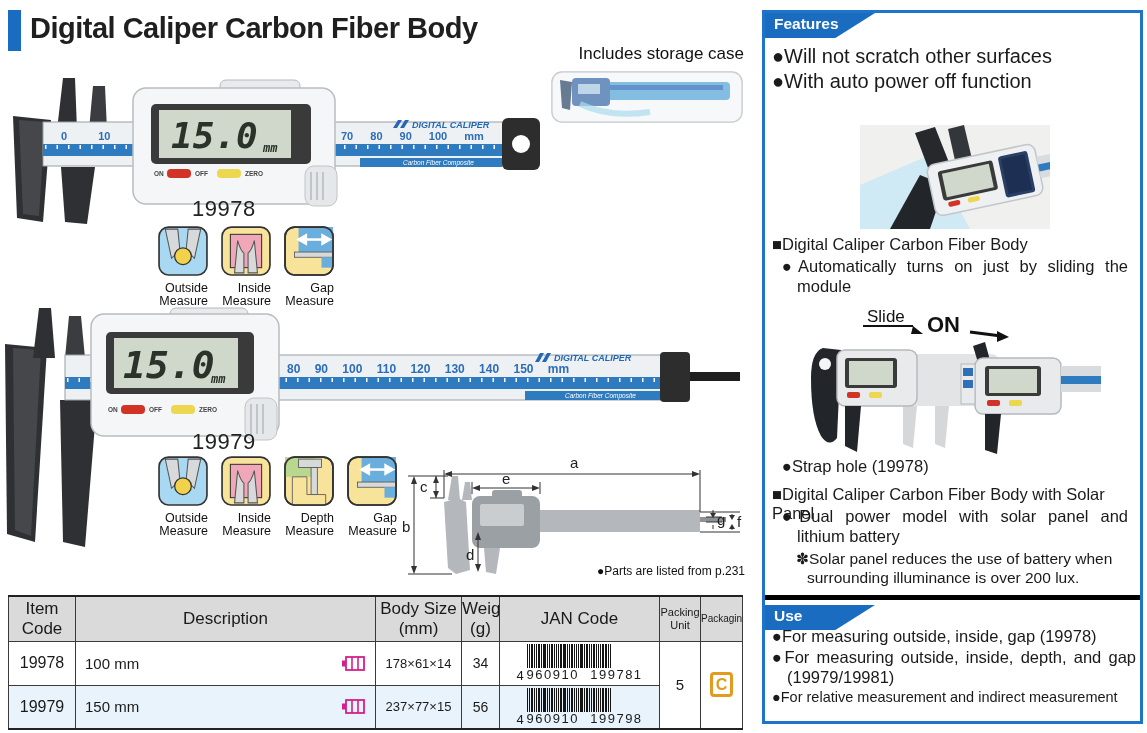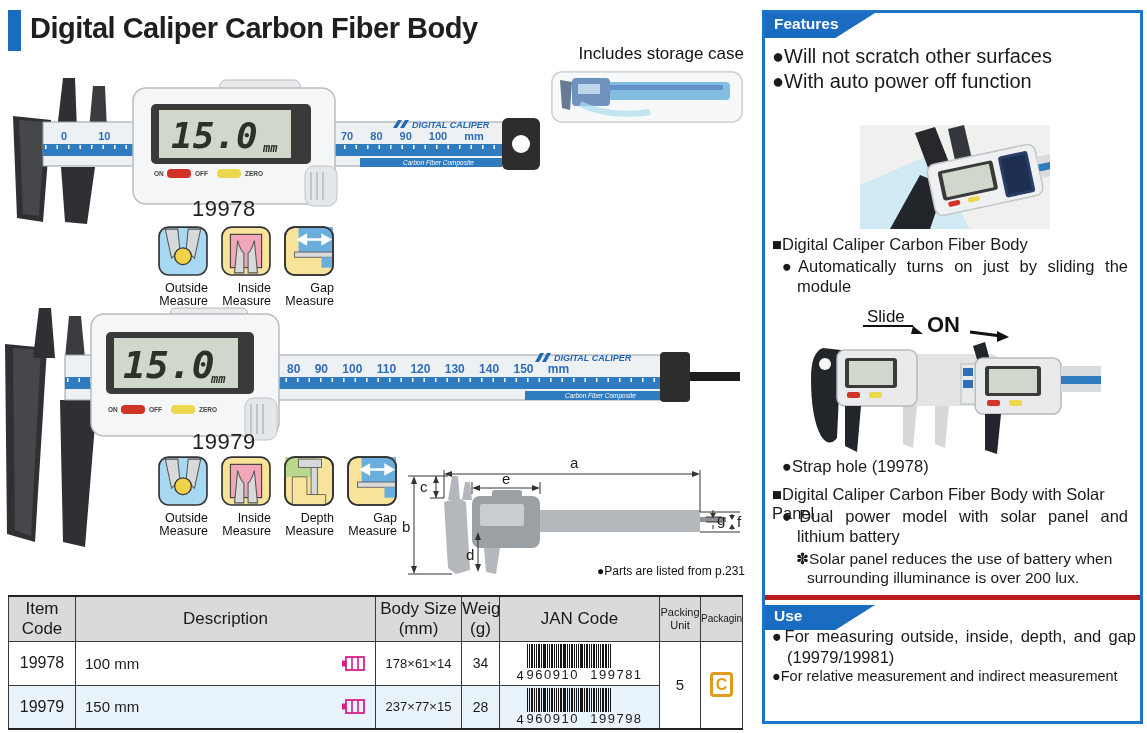--- a/index.html
+++ b/index.html
@@ -67,21 +67,21 @@
   .pack-val { font-size:15px; }
   .packaging-box { display:inline-block; width:23px; height:25px; border:3px solid #e39b1f; border-radius:4px;
                    color:#e39b1f; font-weight:bold; font-size:16px; line-height:20px; }
 
   
   .panel { left:762px; top:10px; width:381px; height:714px; border:3px solid #1e74c8; background:#fff; }
   .tab { position:absolute; background:#1a6cc0; color:#fff; font-weight:bold; font-size:15.5px;
          width:110px; height:25px; padding:2px 0 0 9px;
          clip-path:polygon(0 0, 100% 0, 64% 100%, 0 100%); }
   .features-tab { top:0; left:0; }
-  .use-header { position:absolute; top:582px; left:0; width:100%; height:30px; border-top:5px solid #b91c1c; }
+  .use-header { position:absolute; top:582px; left:0; width:100%; height:30px; border-top:5px solid #000000; }
   .use-tab { top:5px; left:0; }
   .panel p { margin:0; }
   .f-bullets { top:31px; left:7px; width:364px; font-size:20px; line-height:1.23; }
   .hang { padding-left:15px; text-indent:-15px; }
   .just { text-align:justify; }
   .photo1 { top:112px; left:95px; }
   .sec-title { font-size:16.5px; }
   .sec1-title { top:222px; left:7px; }
   .sec1-bullet { top:243px; left:17px; width:346px; font-size:16.5px; line-height:1.23; }
   .slideon { top:293px; left:40px; }
@@ -465,21 +465,21 @@
           <span>150 mm</span>
           <svg width="24" height="17" viewBox="0 0 24 17">
             <rect x="5" y="2" width="18" height="13" fill="none" stroke="#d61f8c" stroke-width="1.8"></rect>
             <rect x="1" y="5.5" width="4" height="6" fill="#d61f8c"></rect>
             <line x1="11" y1="2" x2="11" y2="15" stroke="#d61f8c" stroke-width="1.6"></line>
             <line x1="17" y1="2" x2="17" y2="15" stroke="#d61f8c" stroke-width="1.6"></line>
           </svg>
         </div>
       </td>
       <td class="size-val">237×77×15</td>
-      <td class="wt-val">28</td>
+      <td class="wt-val">56</td>
       <td>
         <div class="jan">
           <span class="jan-first">4</span>
           <div>
             <div class="barcode-bars">
                   <i style="width: 1px;"></i>
                   <i style="width: 1px;"></i>
                   <i style="width: 2px;"></i>
                   <i style="width: 1px;"></i>
                   <i style="width: 1px;"></i>
@@ -600,16 +600,17 @@
   <p class="abs strap-note">●Strap hole (19978)</p>
 
   <p class="abs sec-title sec2-title">■Digital Caliper Carbon Fiber Body with Solar Panel</p>
   <p class="abs sec2-bullet hang just">●Dual power model with solar panel and lithium battery</p>
   <p class="abs sec2-note">✽Solar panel reduces the use of battery when surrounding illuminance is over 200 lux.</p>
 
   <div class="use-header">
     <div class="tab use-tab">Use</div>
   </div>
   <div class="abs use-bullets">
+    <p class="hang">●For measuring outside, inside, gap (19978)</p>
     <p class="hang just">●For measuring outside, inside, depth, and gap (19979/19981)</p>
     <p class="hang use-b3">●For relative measurement and indirect measurement</p>
   </div>
 </div>
 
 </body></html>

